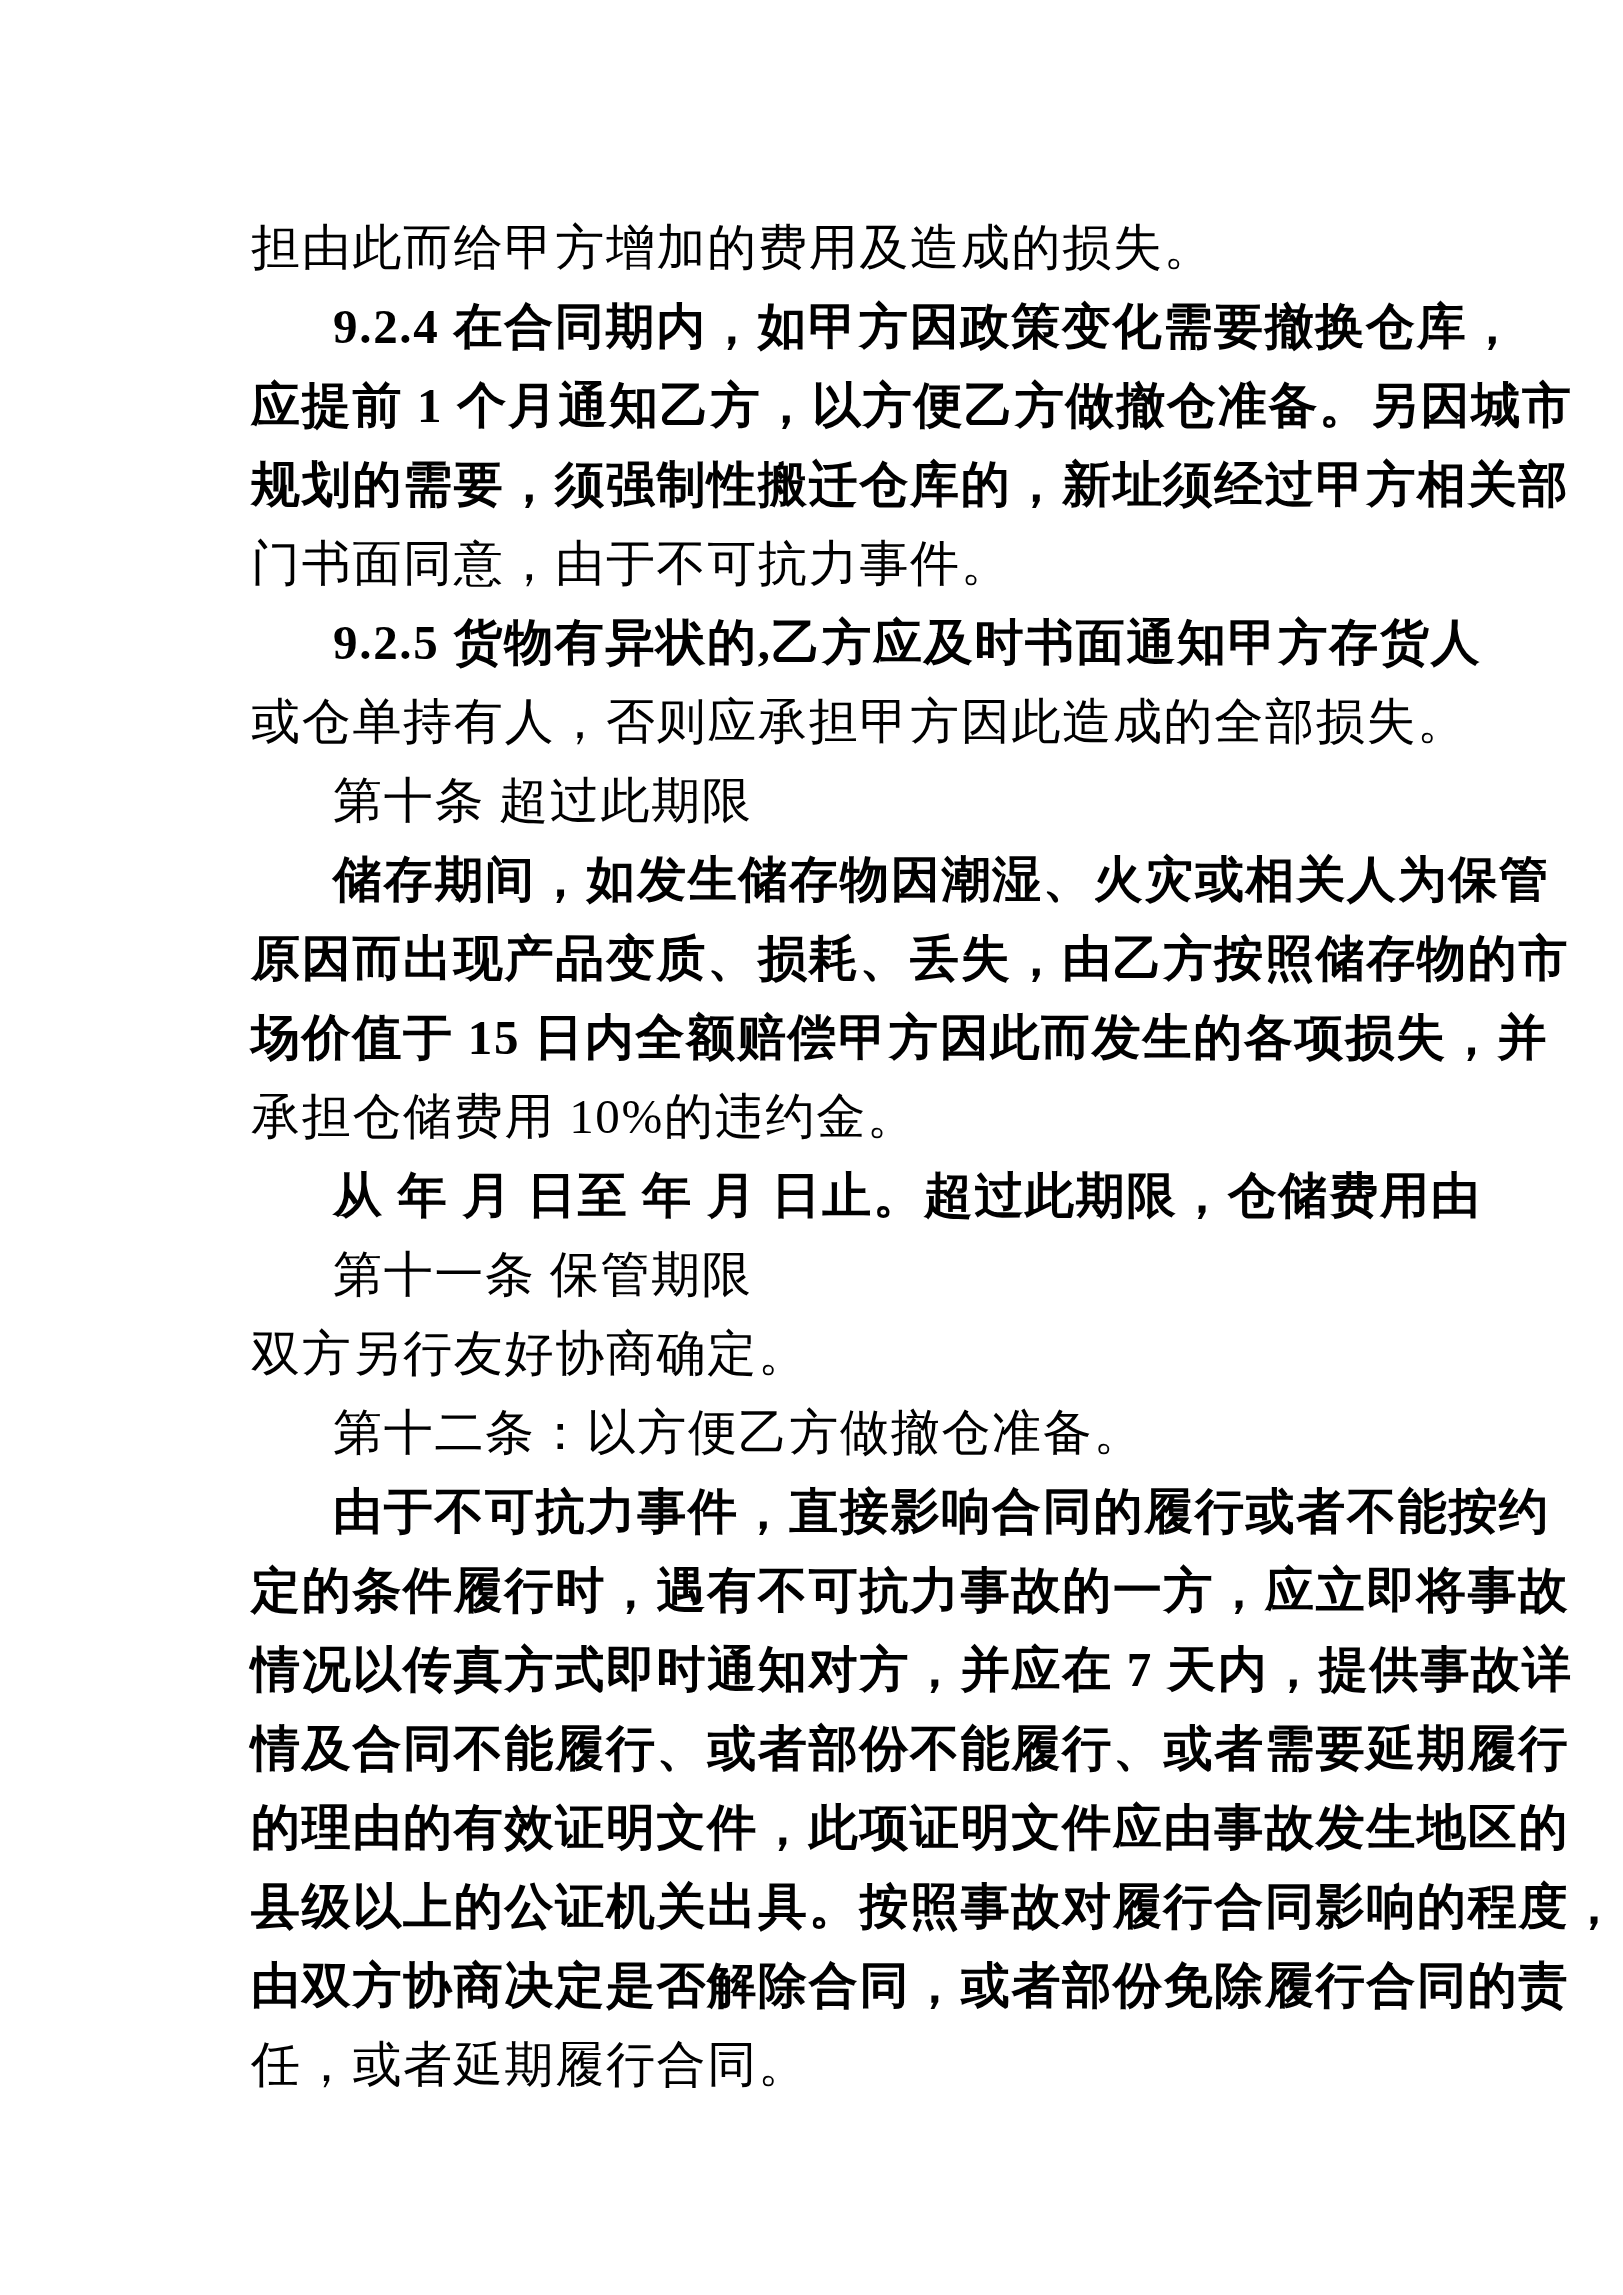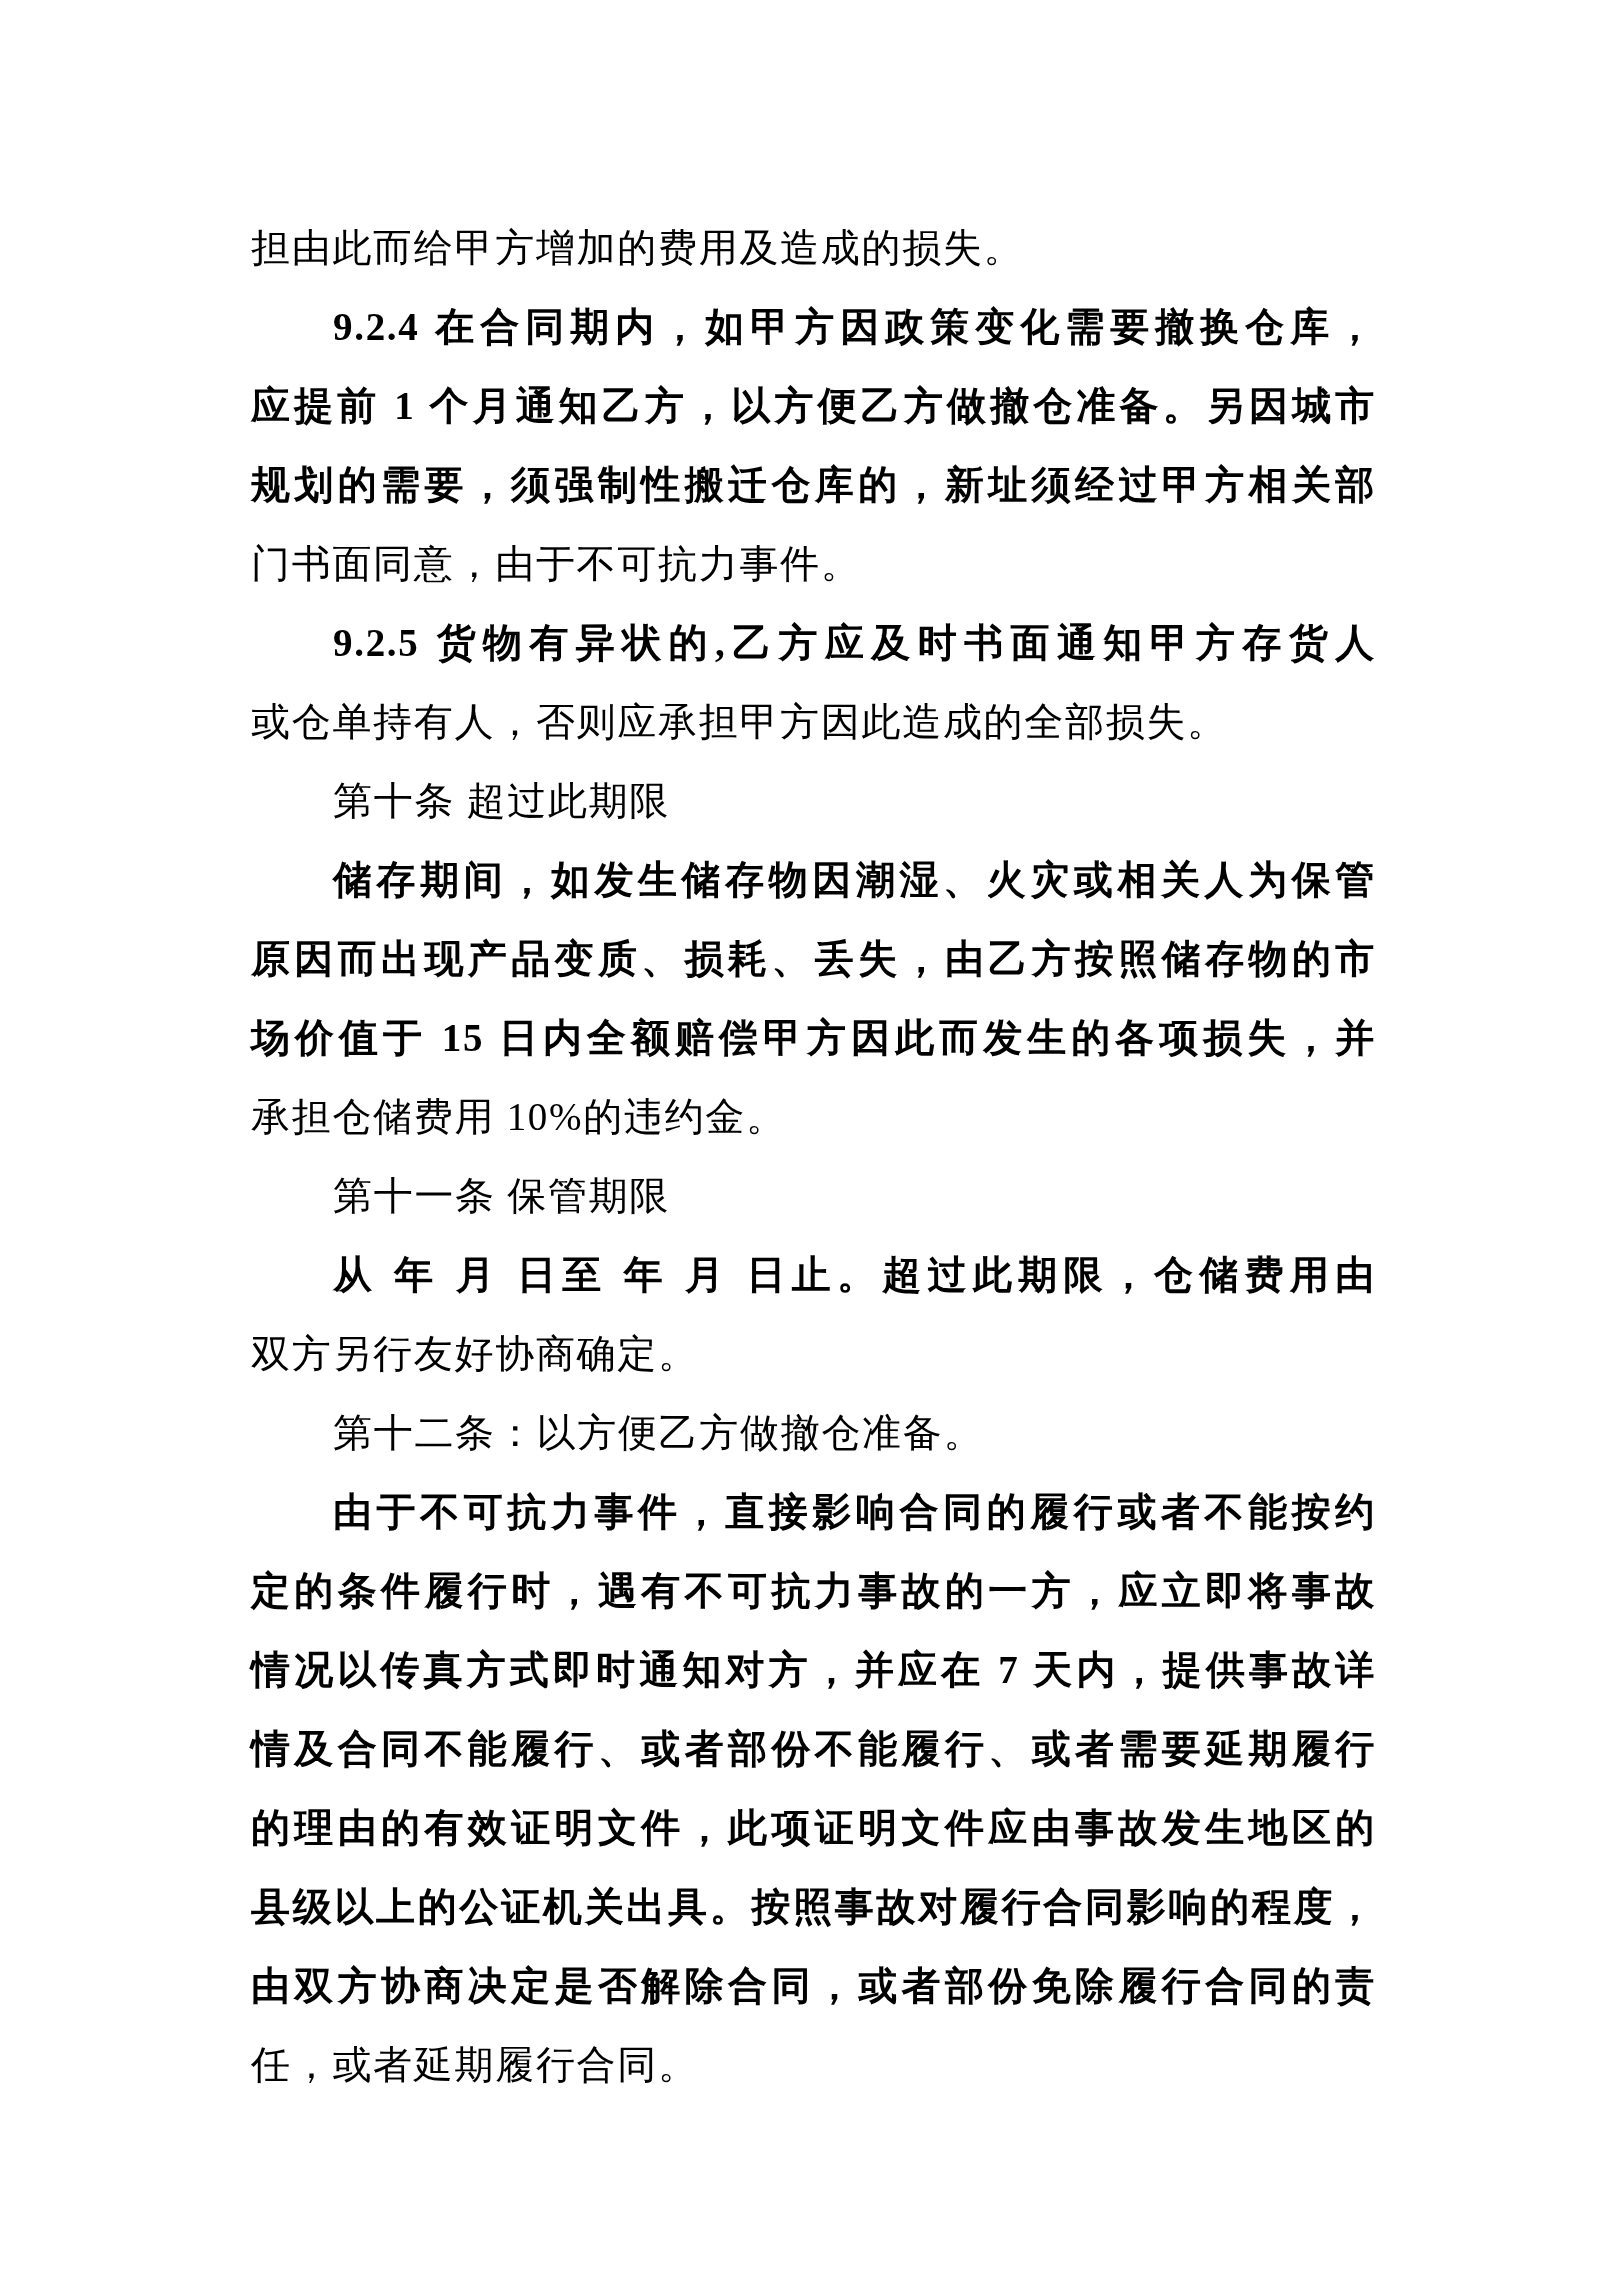--- a/index.html
+++ b/index.html
@@ -21,21 +21,21 @@
     width: 1623px;
     height: 2295px;
     background: #ffffff;
   }
   .text-block {
     position: absolute;
     left: 251px;
     top: 208px;
     width: 1125px;
     color: #000000;
-    font-size: 39px;
+    font-size: 49px;
     line-height: 79px;
     letter-spacing: 1.7px;
   }
   .doc-line {
     white-space: nowrap;
     text-align: left;
     text-justify: auto;
   }
   .line-indent {
     text-indent: 82px;
@@ -57,22 +57,22 @@
       <div class="doc-line line-justify">应提前 1 个月通知乙方，以方便乙方做撤仓准备。另因城市</div>
       <div class="doc-line line-justify">规划的需要，须强制性搬迁仓库的，新址须经过甲方相关部</div>
       <div class="doc-line">门书面同意，由于不可抗力事件。</div>
       <div class="doc-line line-indent line-justify">9.2.5 货物有异状的,乙方应及时书面通知甲方存货人</div>
       <div class="doc-line">或仓单持有人，否则应承担甲方因此造成的全部损失。</div>
       <div class="doc-line line-indent">第十条 超过此期限</div>
       <div class="doc-line line-indent line-justify">储存期间，如发生储存物因潮湿、火灾或相关人为保管</div>
       <div class="doc-line line-justify">原因而出现产品变质、损耗、丢失，由乙方按照储存物的市</div>
       <div class="doc-line line-justify">场价值于 15 日内全额赔偿甲方因此而发生的各项损失，并</div>
       <div class="doc-line">承担仓储费用 10%的违约金。</div>
+      <div class="doc-line line-indent line-justify">从 年 月 日至 年 月 日止。超过此期限，仓储费用由</div>
       <div class="doc-line line-indent">第十一条 保管期限</div>
-      <div class="doc-line line-indent line-justify">从 年 月 日至 年 月 日止。超过此期限，仓储费用由</div>
       <div class="doc-line">双方另行友好协商确定。</div>
       <div class="doc-line line-indent">第十二条：以方便乙方做撤仓准备。</div>
       <div class="doc-line line-indent line-justify">由于不可抗力事件，直接影响合同的履行或者不能按约</div>
       <div class="doc-line line-justify">定的条件履行时，遇有不可抗力事故的一方，应立即将事故</div>
       <div class="doc-line line-justify">情况以传真方式即时通知对方，并应在 7 天内，提供事故详</div>
       <div class="doc-line line-justify">情及合同不能履行、或者部份不能履行、或者需要延期履行</div>
       <div class="doc-line line-justify">的理由的有效证明文件，此项证明文件应由事故发生地区的</div>
       <div class="doc-line line-justify">县级以上的公证机关出具。按照事故对履行合同影响的程度，</div>
       <div class="doc-line line-justify">由双方协商决定是否解除合同，或者部份免除履行合同的责</div>
       <div class="doc-line">任，或者延期履行合同。</div>

